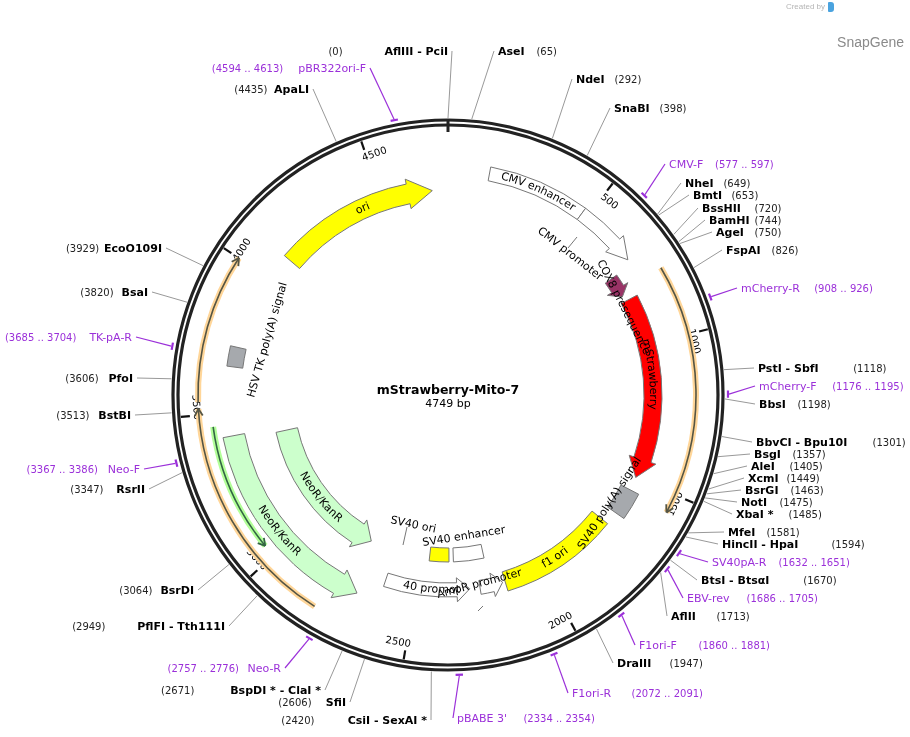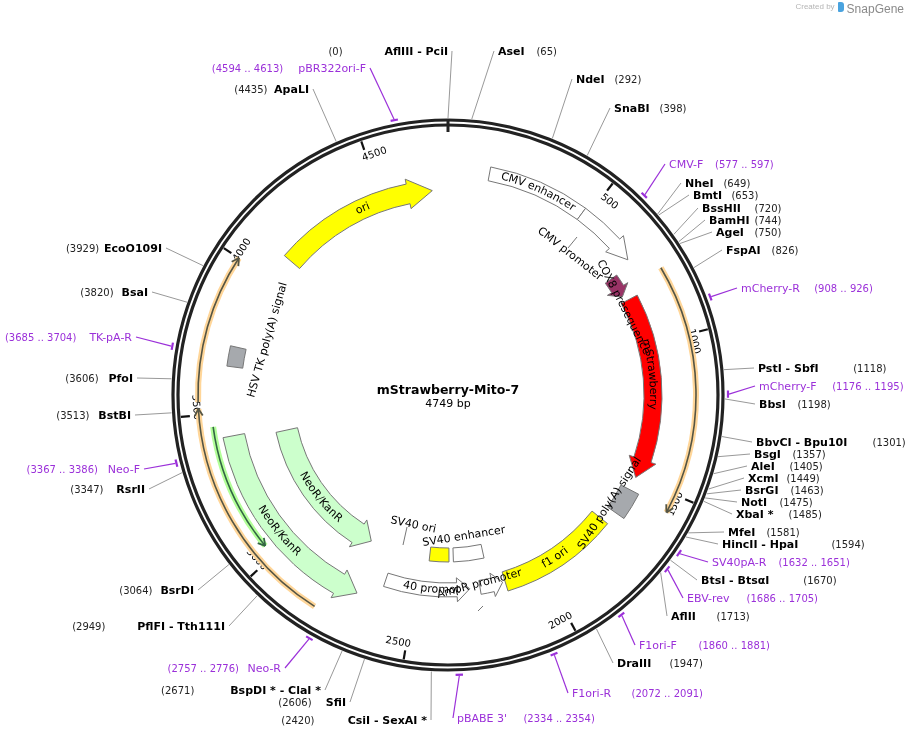--- a/index.html
+++ b/index.html
@@ -1,19 +1,19 @@
 <!DOCTYPE html>
 <html><head>
 <meta charset="utf-8">
 <style>
   html,body{margin:0;padding:0;background:#fff;}
   body{width:910px;height:737px;position:relative;overflow:hidden;font-family:"DejaVu Sans","Liberation Sans",sans-serif;}
   #map{position:absolute;left:0;top:0;}
   .credit{position:absolute;right:6px;top:2px;font-size:8px;color:#b5b5b5;font-family:"Liberation Sans",sans-serif;display:flex;gap:3px;}
-  .credit .brand{font-size:12px;color:#8a8a8a;}
+  .credit .brand{font-size:14px;color:#8a8a8a;margin-top:32px;}
   .credit .logo{display:inline-block;width:6px;height:10px;background:#4aa3df;border-radius:1px 3px 3px 1px;}
   svg text{font-family:"DejaVu Sans","Liberation Sans",sans-serif;}
   .site-name{font-weight:bold;font-size:11px;fill:#000;}
   .site-pos{font-size:10px;fill:#222;}
   .primer{font-size:11px;fill:#9b30d9;}
   .primer-pos{font-size:10px;fill:#9b30d9;}
   .tick-label{font-size:10px;fill:#000;}
   .feat-label{font-size:11px;fill:#000;}
 </style>
 </head>

